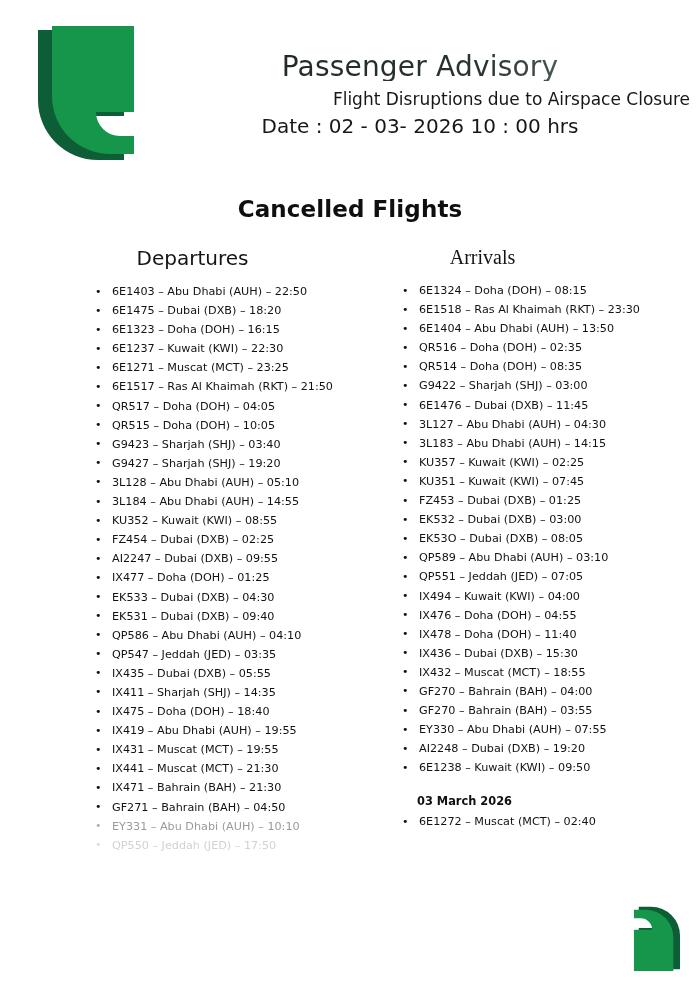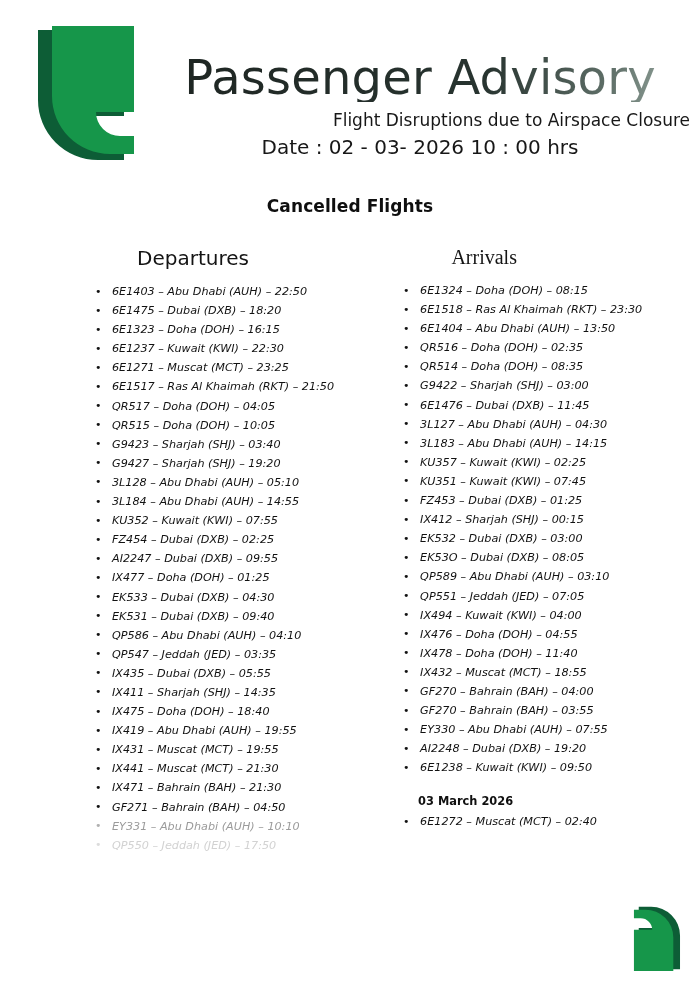--- a/index.html
+++ b/index.html
@@ -48,21 +48,21 @@
   
   .title-block {
     position: absolute;
     left: 150px;
     top: 52px;
     width: 540px;
     text-align: center;
   }
   .main-title {
     font-family: "DejaVu Sans", "Liberation Sans", sans-serif;
-    font-size: 48px;
+    font-size: 28px;
     font-weight: 400;
     letter-spacing: 0.2px;
     line-height: 1.05;
     color: #222a26;
     background: linear-gradient(100deg, #1d2421 0%, #283430 62%, #5d6d66 84%, #9fb0a8 100%);
     -webkit-background-clip: text;
     background-clip: text;
     color: transparent;
     margin: 0;
     white-space: nowrap;
@@ -85,21 +85,21 @@
     white-space: nowrap;
   }
 
   
   .section-heading {
     position: absolute;
     left: 0;
     top: 196px;
     width: 700px;
     text-align: center;
-    font-size: 17px;
+    font-size: 23px;
     font-weight: bold;
     color: #0f0f0f;
     letter-spacing: 0.1px;
   }
 
   
   .columns {
     position: absolute;
     left: 0;
     top: 246px;
@@ -125,21 +125,20 @@
     margin: 0 0 12px 0;
     text-align: center;
   }
   .col-departures .col-heading { padding-right: 36px; }
   .col-arrivals  .col-heading { padding-right: 70px; font-family: Liberation Serif, serif; }
 
   ul.flight-list {
     list-style: none;
     margin: 0;
     padding: 0;
-    font-style: italic;
   }
   ul.flight-list li {
     position: relative;
     padding-left: 24px;
     font-size: 11.2px;
     line-height: 19.1px;
     color: #121212;
     white-space: nowrap;
   }
   ul.flight-list li::before {
@@ -204,21 +203,21 @@
         <li>6E1323 – Doha (DOH) – 16:15</li>
         <li>6E1237 – Kuwait (KWI) – 22:30</li>
         <li>6E1271 – Muscat (MCT) – 23:25</li>
         <li>6E1517 – Ras Al Khaimah (RKT) – 21:50</li>
         <li>QR517 – Doha (DOH) – 04:05</li>
         <li>QR515 – Doha (DOH) – 10:05</li>
         <li>G9423 – Sharjah (SHJ) – 03:40</li>
         <li>G9427 – Sharjah (SHJ) – 19:20</li>
         <li>3L128 – Abu Dhabi (AUH) – 05:10</li>
         <li>3L184 – Abu Dhabi (AUH) – 14:55</li>
-        <li>KU352 – Kuwait (KWI) – 07:55</li>
+        <li>KU352 – Kuwait (KWI) – 08:55</li>
         <li>FZ454 – Dubai (DXB) – 02:25</li>
         <li>AI2247 – Dubai (DXB) – 09:55</li>
         <li>IX477 – Doha (DOH) – 01:25</li>
         <li>EK533 – Dubai (DXB) – 04:30</li>
         <li>EK531 – Dubai (DXB) – 09:40</li>
         <li>QP586 – Abu Dhabi (AUH) – 04:10</li>
         <li>QP547 – Jeddah (JED) – 03:35</li>
         <li>IX435 – Dubai (DXB) – 05:55</li>
         <li>IX411 – Sharjah (SHJ) – 14:35</li>
         <li>IX475 – Doha (DOH) – 18:40</li>
@@ -240,28 +239,28 @@
         <li>6E1404 – Abu Dhabi (AUH) – 13:50</li>
         <li>QR516 – Doha (DOH) – 02:35</li>
         <li>QR514 – Doha (DOH) – 08:35</li>
         <li>G9422 – Sharjah (SHJ) – 03:00</li>
         <li>6E1476 – Dubai (DXB) – 11:45</li>
         <li>3L127 – Abu Dhabi (AUH) – 04:30</li>
         <li>3L183 – Abu Dhabi (AUH) – 14:15</li>
         <li>KU357 – Kuwait (KWI) – 02:25</li>
         <li>KU351 – Kuwait (KWI) – 07:45</li>
         <li>FZ453 – Dubai (DXB) – 01:25</li>
-        <li>IX412 – Sharjah (SHJ) – 00:15</li>
         <li>EK532 – Dubai (DXB) – 03:00</li>
         <li>EK53O – Dubai (DXB) – 08:05</li>
         <li>QP589 – Abu Dhabi (AUH) – 03:10</li>
         <li>QP551 – Jeddah (JED) – 07:05</li>
         <li>IX494 – Kuwait (KWI) – 04:00</li>
         <li>IX476 – Doha (DOH) – 04:55</li>
         <li>IX478 – Doha (DOH) – 11:40</li>
+        <li>IX436 – Dubai (DXB) – 15:30</li>
         <li>IX432 – Muscat (MCT) – 18:55</li>
         <li>GF270 – Bahrain (BAH) – 04:00</li>
         <li>GF270 – Bahrain (BAH) – 03:55</li>
         <li>EY330 – Abu Dhabi (AUH) – 07:55</li>
         <li>AI2248 – Dubai (DXB) – 19:20</li>
         <li>6E1238 – Kuwait (KWI) – 09:50</li>
       </ul>
     <div class="subsection-date">03 March 2026</div>
     <ul class="flight-list">
         <li>6E1272 – Muscat (MCT) – 02:40</li>

